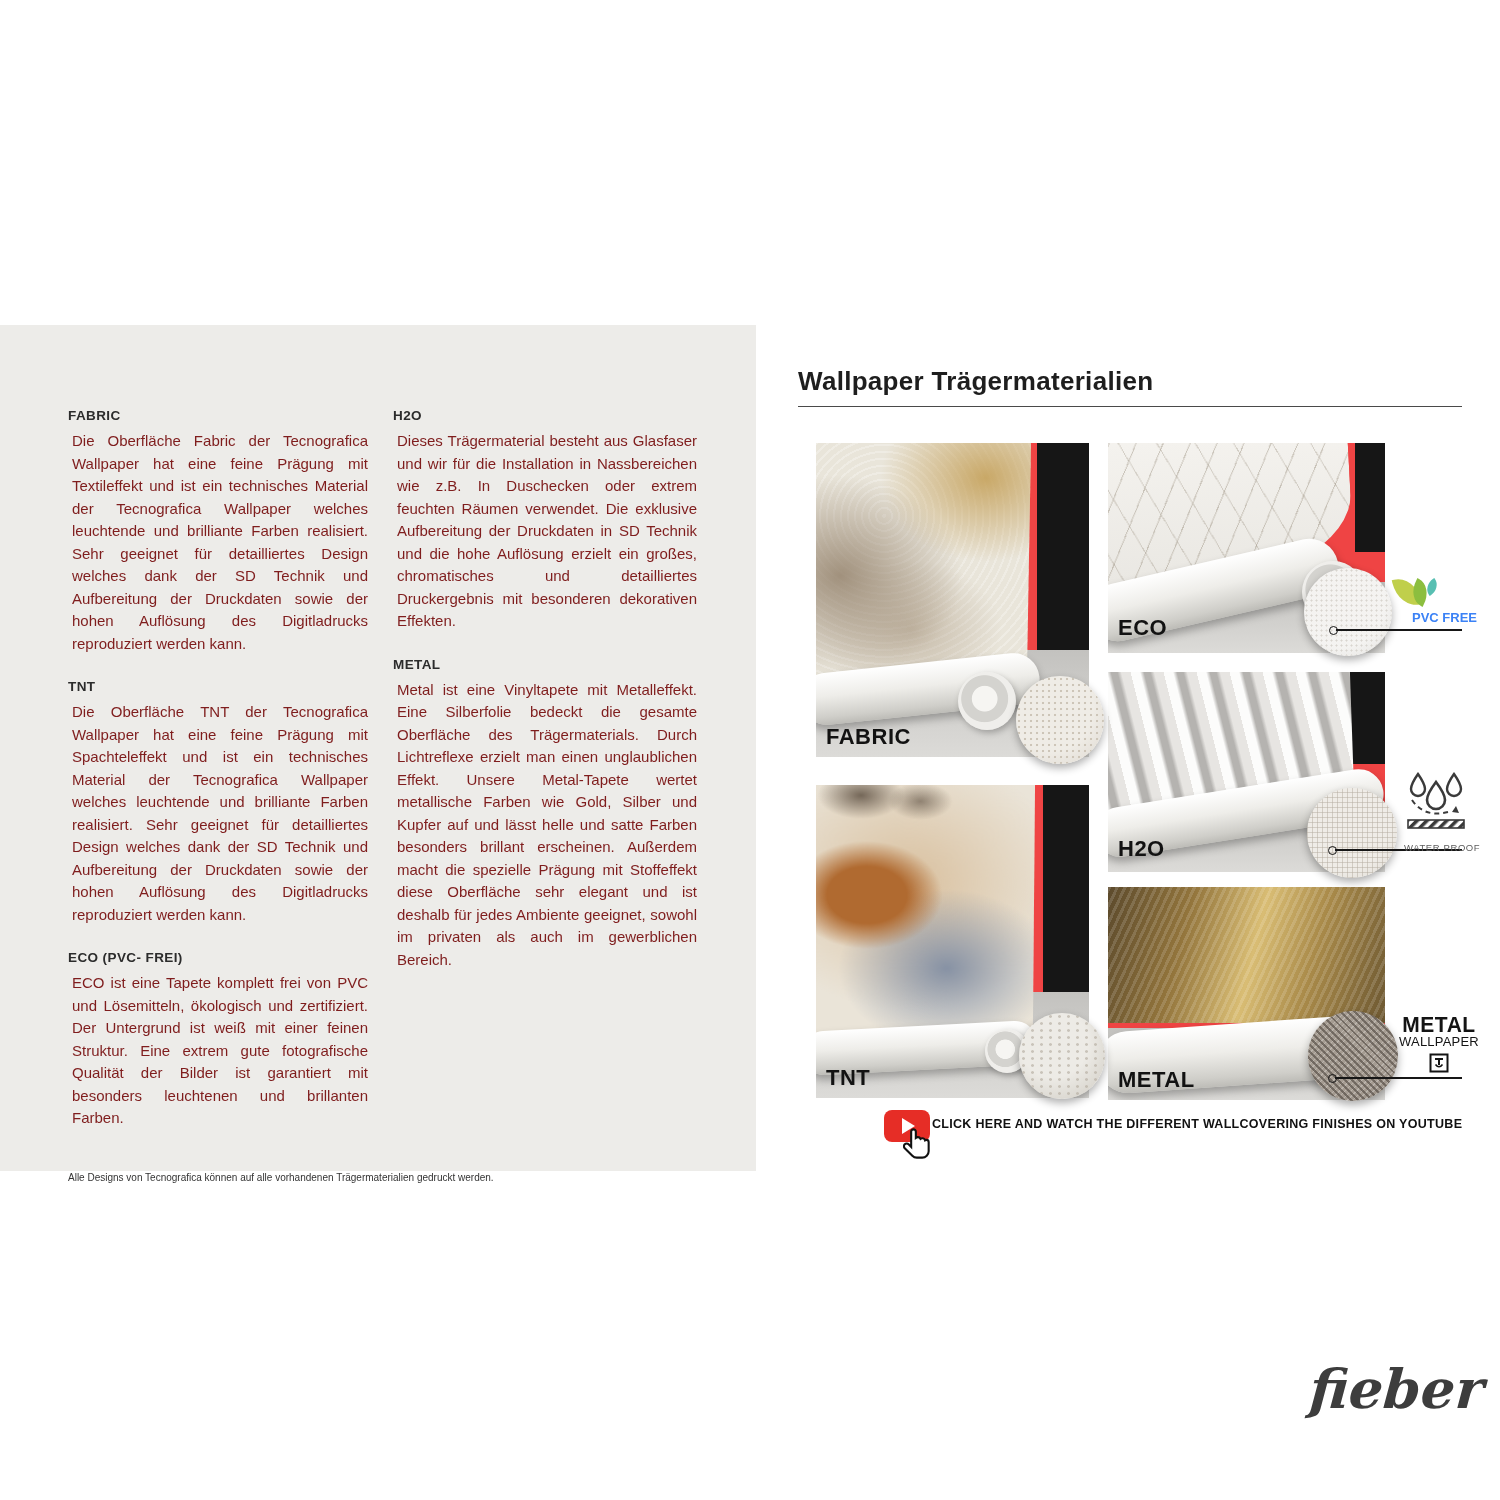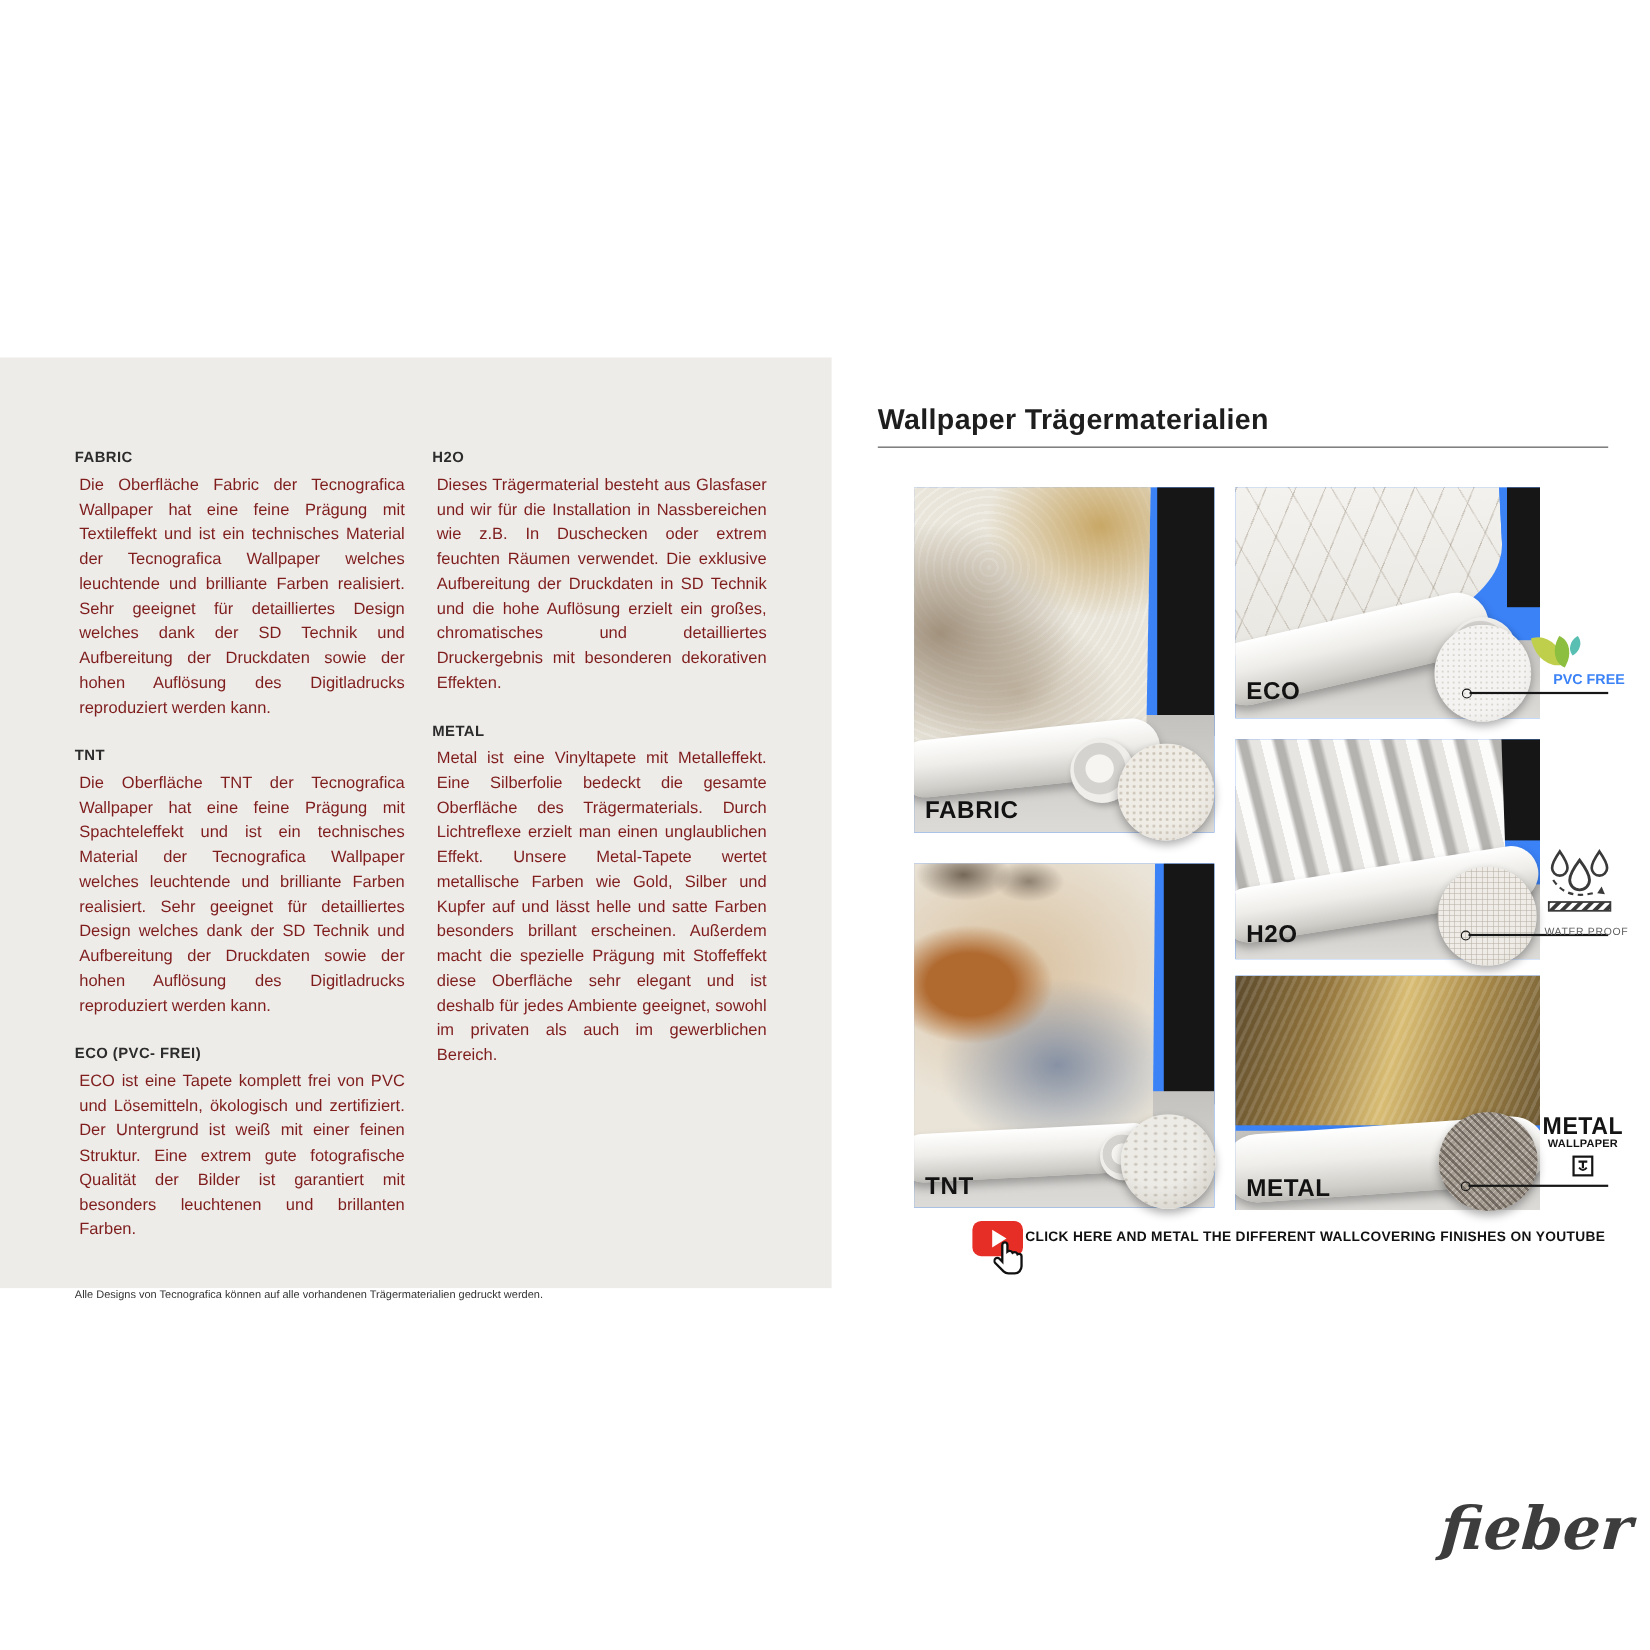--- a/index.html
+++ b/index.html
@@ -15,21 +15,21 @@
   .sec h3{margin:0 0 7px 0;font-size:13.5px;font-weight:700;letter-spacing:.4px;color:#2c2c2c;}
   .sec p{margin:4px;font-size:15px;line-height:1.5;text-align:justify;color:#7f1d1d;}
   .footnote{position:absolute;left:68px;top:847px;font-size:10px;color:#333;}
 
   
   .r-title{position:absolute;left:798px;top:366px;font-size:26px;font-weight:600;
            letter-spacing:.3px;color:#1e1e1e;}
   .r-rule{position:absolute;left:798px;top:406px;width:664px;height:0;border-top:1.5px solid #4a4a4a;}
 
   
-  .photo{position:absolute;overflow:hidden;background:#3b82f6;margin-left:15px;}
+  .photo{position:absolute;overflow:hidden;background:#ef4444;}
   .ph-floor{position:absolute;left:0;right:0;bottom:0;height:34%;
             background:linear-gradient(#c3c2bf,#dcdbd8);}
   .ph-black{position:absolute;background:#161616;}
   .ph-sheet{position:absolute;}
   .ph-roll{position:absolute;background:linear-gradient(#ffffff,#eeede9 45%,#cfcec9 85%,#bdbcb7);
            border-radius:999px;box-shadow:0 5px 9px rgba(0,0,0,.28);}
   .ph-rollend{position:absolute;border-radius:50%;
            background:radial-gradient(circle at 46% 46%,#f6f5f2 0 28%,#d4d3cf 30% 52%,#efeeeb 54% 74%,#c9c8c4 76%);
            box-shadow:2px 3px 6px rgba(0,0,0,.25);}
   .ph-label{position:absolute;left:10px;bottom:7px;font-weight:800;font-size:22px;
@@ -91,21 +91,21 @@
   .leaf span{display:block;border-radius:0 90% 0 90%;}
   .badge-text{position:absolute;font-weight:800;color:#3b82f6;letter-spacing:0;}
 
   
   .wp-text{position:absolute;font-size:9.5px;color:#5d5d5d;letter-spacing:.6px;}
 
   
   .mw{position:absolute;text-align:center;color:#141414;}
   .mw .l1{font-size:21px;font-weight:800;letter-spacing:.5px;line-height:1;
           font-family:"Liberation Sans",sans-serif;transform:scaleY(1.05);}
-  .mw .l2{font-size:10px;font-weight:700;letter-spacing:.2px;line-height:1.15;}
+  .mw .l2{font-size:13px;font-weight:400;letter-spacing:.2px;line-height:1.15;}
   .mw svg{margin-top:3px;}
 
   
   .yt-btn{position:absolute;left:884px;top:1110px;width:46px;height:32px;background:#e62d26;
           border-radius:8px;display:flex;align-items:center;justify-content:center;cursor:pointer;}
   .yt-btn .tri{width:0;height:0;border-left:13px solid #ffffff;border-top:8px solid transparent;
           border-bottom:8px solid transparent;margin-left:3px;}
   .yt-text{position:absolute;left:932px;top:1117px;font-size:12.5px;font-weight:800;
           letter-spacing:.3px;color:#111;}
   .hand{position:absolute;left:903px;top:1128px;}
@@ -241,17 +241,17 @@
       <path d="M6.5 11.5 q3.5 4.5 7 0" fill="none" stroke="#141414" stroke-width="1.6"></path>
     </svg>
   </div>
 
   <div class="yt-btn">
     <div class="tri"></div>
   </div>
   <svg class="hand" width="28" height="32" viewBox="0 0 24 27">
     <path d="M9 1 C7.9 1 7 1.9 7 3 V16 L4.8 13.8 C3.9 12.9 2.4 12.9 1.5 13.8 C0.6 14.7 0.6 16.2 1.5 17.1 L8 23.6 C9 24.6 10.4 25.2 11.8 25.2 H16.5 C19.5 25.2 22 22.7 22 19.7 V12 C22 10.9 21.1 10 20 10 C19.6 10 19.2 10.1 18.9 10.3 C18.6 9.3 17.6 8.6 16.5 8.6 C15.9 8.6 15.4 8.8 15 9.1 C14.6 8.2 13.7 7.6 12.7 7.6 C12.1 7.6 11.5 7.8 11 8.2 V3 C11 1.9 10.1 1 9 1 Z" fill="#ffffff" stroke="#111111" stroke-width="1.8"></path>
   </svg>
-  <div class="yt-text">CLICK HERE AND METAL THE DIFFERENT WALLCOVERING FINISHES ON YOUTUBE</div>
+  <div class="yt-text">CLICK HERE AND WATCH THE DIFFERENT WALLCOVERING FINISHES ON YOUTUBE</div>
 
   <div class="brand-bottom">fieber</div>
 
 </div>
 
 </body></html>

